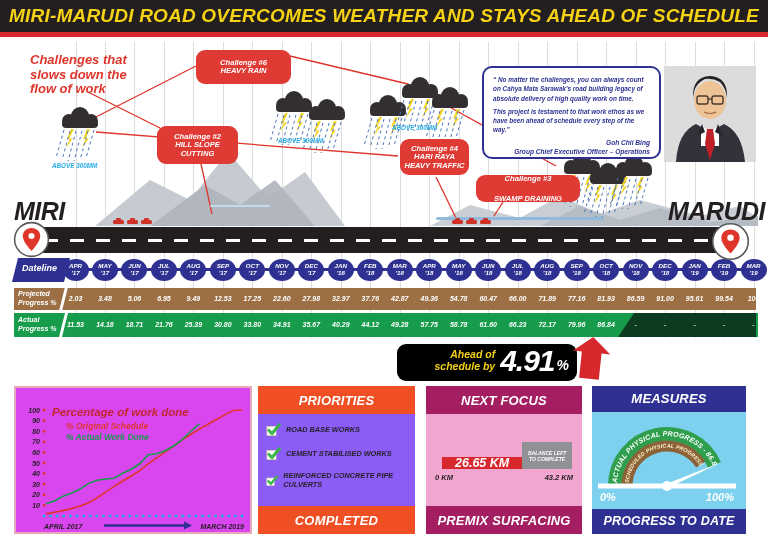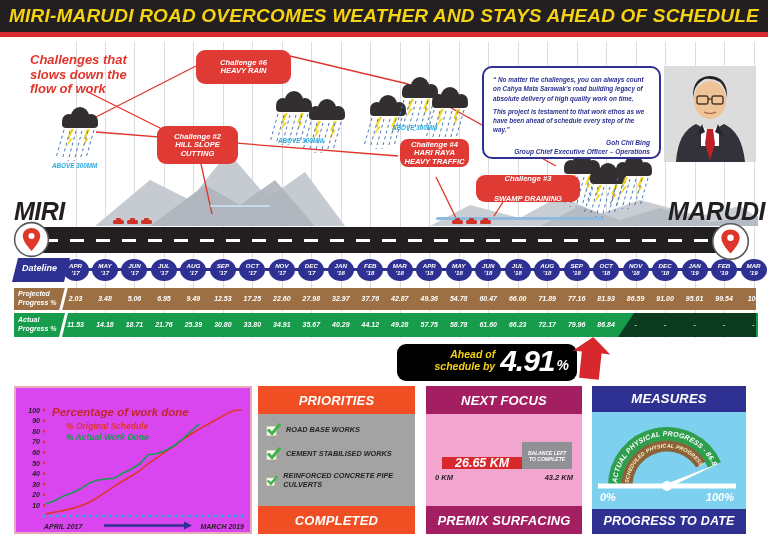--- a/index.html
+++ b/index.html
@@ -54,21 +54,21 @@
   .banner-arrow { position:absolute; left:572px; top:337px; z-index:5; transform:rotate(6deg); }
 
   
   .panel { position:absolute; top:386px; height:148px; z-index:4; }
   .chart-panel { left:14px; width:238px; background:#d946ef; border:2px solid #e7aab8; }
   .p3 { display:flex; flex-direction:column; }
   .p3 .phead, .p3 .pfoot { height:28px; display:flex; align-items:center; justify-content:center; color:#fff; font-size:13px; font-weight:800; letter-spacing:.2px; }
   .p3 .pbody { flex:1; position:relative; }
   .pri { left:258px; width:157px; }
   .pri .phead, .pri .pfoot { background:#f04e23; }
-  .pri .pbody { background:#a3a3a3; padding:9px 8px 0 8px; }
+  .pri .pbody { background:#8b5cf6; padding:9px 8px 0 8px; }
   .pri-item { display:flex; align-items:center; gap:5px; margin-bottom:11px; }
   .pri-item .txt { font-size:7.3px; font-weight:800; color:#231f20; }
   .nf { left:426px; width:156px; }
   .nf .phead, .nf .pfoot { background:#a41e62; }
   .nf .pbody { background:#f2a5cf; }
   .pbar { position:absolute; left:16px; top:28px; width:130px; height:27px; display:flex; }
   .pbar .red { background:#d7282e; color:#fff; font-size:12.5px; font-weight:900; display:flex; align-items:center; justify-content:center; white-space:nowrap; }
   .pbar .gray { background:#8f9194; color:#fff; font-size:5px; font-weight:800; flex:1; display:flex; align-items:center; justify-content:center; text-align:center; line-height:1.2; padding:0 2px; }
   .pbar-range { position:absolute; left:9px; right:9px; top:59px; display:flex; justify-content:space-between; font-size:7.5px; font-weight:900; color:#231f20; }
   .ms { left:592px; width:154px; }
@@ -194,21 +194,21 @@
   <div class="rainlabel" style="left:392px; top:124px;">ABOVE 300MM</div>
 
   <div class="chbox" style="left:196px; top:50px; width:95px; height:34px;">
     <div class="l1">Challenge #6</div>
     <div class="l2">HEAVY RAIN</div>
   </div>
   <div class="chbox" style="left:157px; top:126px; width:81px; height:38px;">
     <div class="l1">Challenge #2</div>
     <div class="l2">HILL SLOPE CUTTING</div>
   </div>
-  <div class="chbox" style="left:400px; top:139px; width:69px; height:28px;border-radius:8px;">
+  <div class="chbox" style="left:400px; top:139px; width:69px; height:36px;">
     <div class="l1">Challenge #4</div>
     <div class="l2">HARI RAYA HEAVY TRAFFIC</div>
   </div>
   <div class="chbox" style="left:476px; top:175px; width:104px; height:27px;gap:12px;">
     <div class="l1">Challenge #3</div>
     <div class="l2">SWAMP DRAINING</div>
   </div>
 
   <div class="quote">
     <p>“ No matter the challenges, you can always count on Cahya Mata Sarawak’s road building legacy of absolute delivery of high quality work on time.</p>

